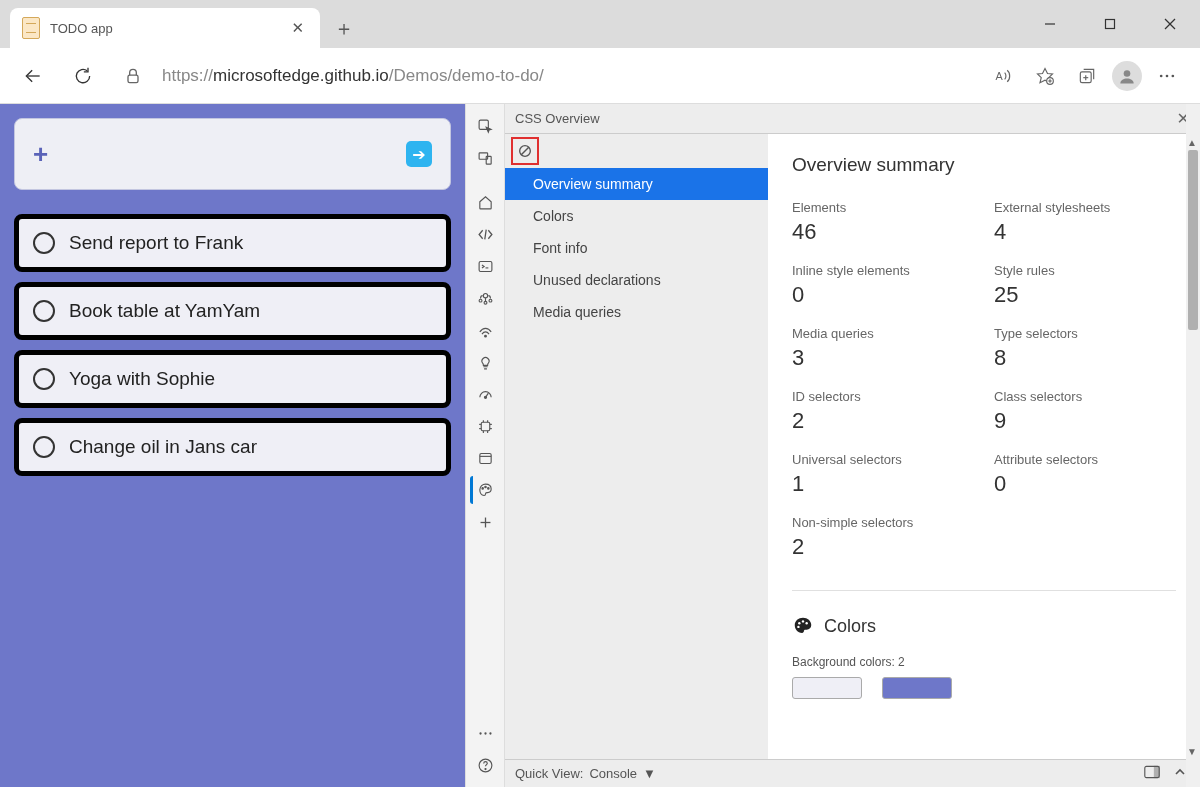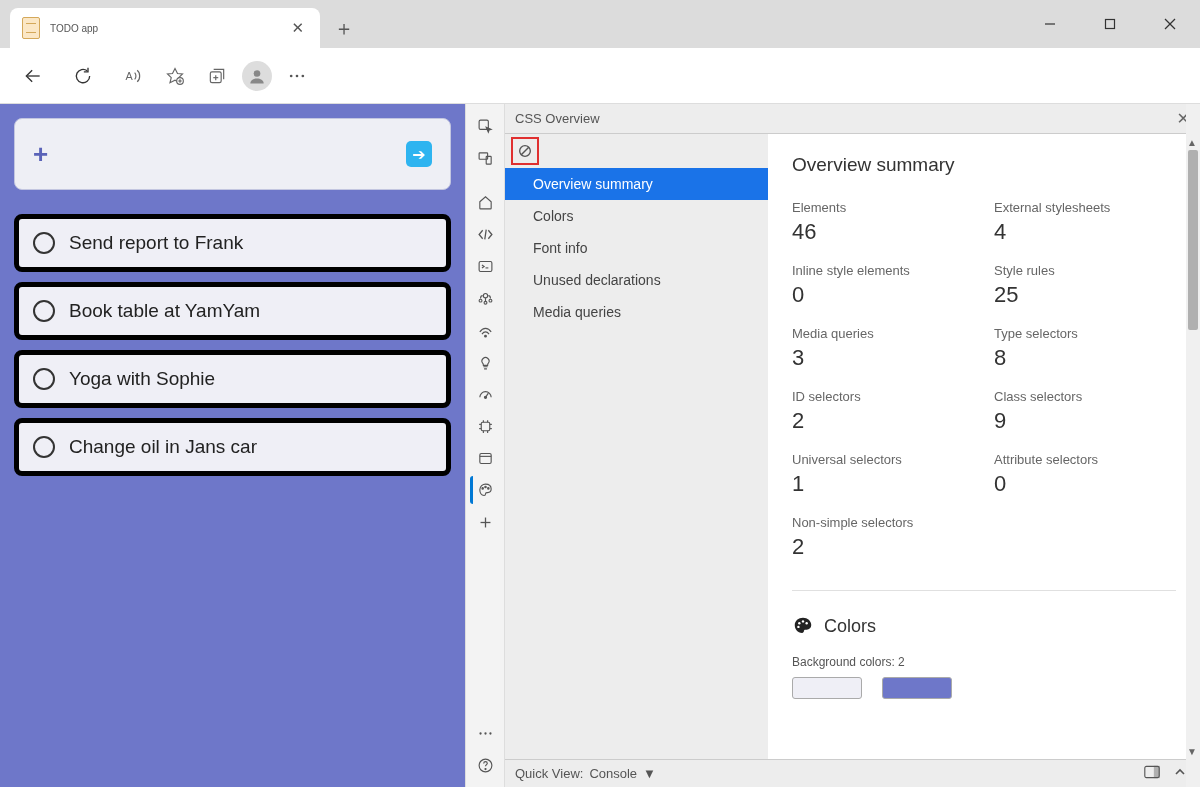--- a/index.html
+++ b/index.html
@@ -3,21 +3,21 @@
 <meta charset="utf-8">
 <style>
 * { box-sizing: border-box; margin: 0; padding: 0; }
 body { font-family: "Segoe UI", Arial, sans-serif; width: 1200px; height: 787px; overflow: hidden; background: #e8e8e8; font-size: 14px; color: #333; }
 
 
 .titlebar { height: 48px; background: #dcdcdc; display: flex; align-items: flex-end; }
 .tab { background: #fff; height: 40px; width: 310px; margin-left: 10px; border-radius: 8px 8px 0 0; display: flex; align-items: center; padding: 0 12px; gap: 10px; position: relative; }
 .tab-favicon { width: 18px; height: 22px; background: #fbe7c6; border: 1px solid #d4a85a; border-radius: 2px; position: relative; }
 .tab-favicon::after { content:""; position:absolute; left:3px; right:3px; top:5px; height:8px; border-top:1px solid #d4a85a; border-bottom:1px solid #d4a85a; }
-.tab-title { font-size: 10px; color: #555; flex: 1; }
+.tab-title { font-size: 13px; color: #555; flex: 1; }
 .tab-close { font-size: 15px; color: #555; cursor: pointer; padding: 4px; }
 .newtab { width: 36px; height: 36px; display: flex; align-items: center; justify-content: center; font-size: 20px; color: #555; cursor: pointer; margin-left: 6px; margin-bottom: 2px; }
 .winbtns { margin-left: auto; display: flex; height: 48px; }
 .winbtn { width: 60px; display: flex; align-items: center; justify-content: center; cursor: pointer; font-size: 14px; }
 .winbtn svg { width: 14px; height: 14px; }
 
 
 .toolbar { height: 56px; background: #fff; display: flex; align-items: center; padding: 0 16px; gap: 16px; border-bottom: 1px solid #ddd; }
 .tool-icon { width: 34px; height: 34px; display: flex; align-items: center; justify-content: center; cursor: pointer; border-radius: 4px; color: #555; }
 .tool-icon svg { width: 20px; height: 20px; }
@@ -118,20 +118,29 @@
         <line x1="20" y1="12" x2="5" y2="12"></line>
         <polyline points="11,5 4,12 11,19"></polyline>
       </svg>
     </div>
   <div class="tool-icon">
       <svg viewBox="0 0 24 24" fill="none" stroke="#333" stroke-width="1.6">
         <path d="M20 12a8 8 0 1 1-3-6.2"></path>
         <polyline points="18,2 18,7 13,7"></polyline>
       </svg>
     </div>
+  <div class="addr-area">
+    <div class="tool-icon">
+        <svg viewBox="0 0 24 24" fill="none" stroke="#666" stroke-width="1.6">
+          <rect x="6" y="11" width="12" height="9" rx="2"></rect>
+          <path d="M8 11V8a4 4 0 0 1 8 0v3"></path>
+        </svg>
+      </div>
+    <span class="addr-text"><span>https://</span><span class="dark">microsoftedge.github.io</span><span>/Demos/demo-to-do/</span></span>
+  </div>
   <div class="right-icons">
     <div class="tool-icon">
         <svg viewBox="0 0 24 24" fill="none" stroke="#666" stroke-width="1.4">
           <text x="3" y="17" font-size="13" fill="#666" stroke="none">A</text>
           <path d="M14 8c2 2 2 6 0 8"></path>
           <path d="M17 5c4 3 4 11 0 14"></path>
         </svg>
       </div>
     <div class="tool-icon">
         <svg viewBox="0 0 24 24" fill="none" stroke="#666" stroke-width="1.4">

